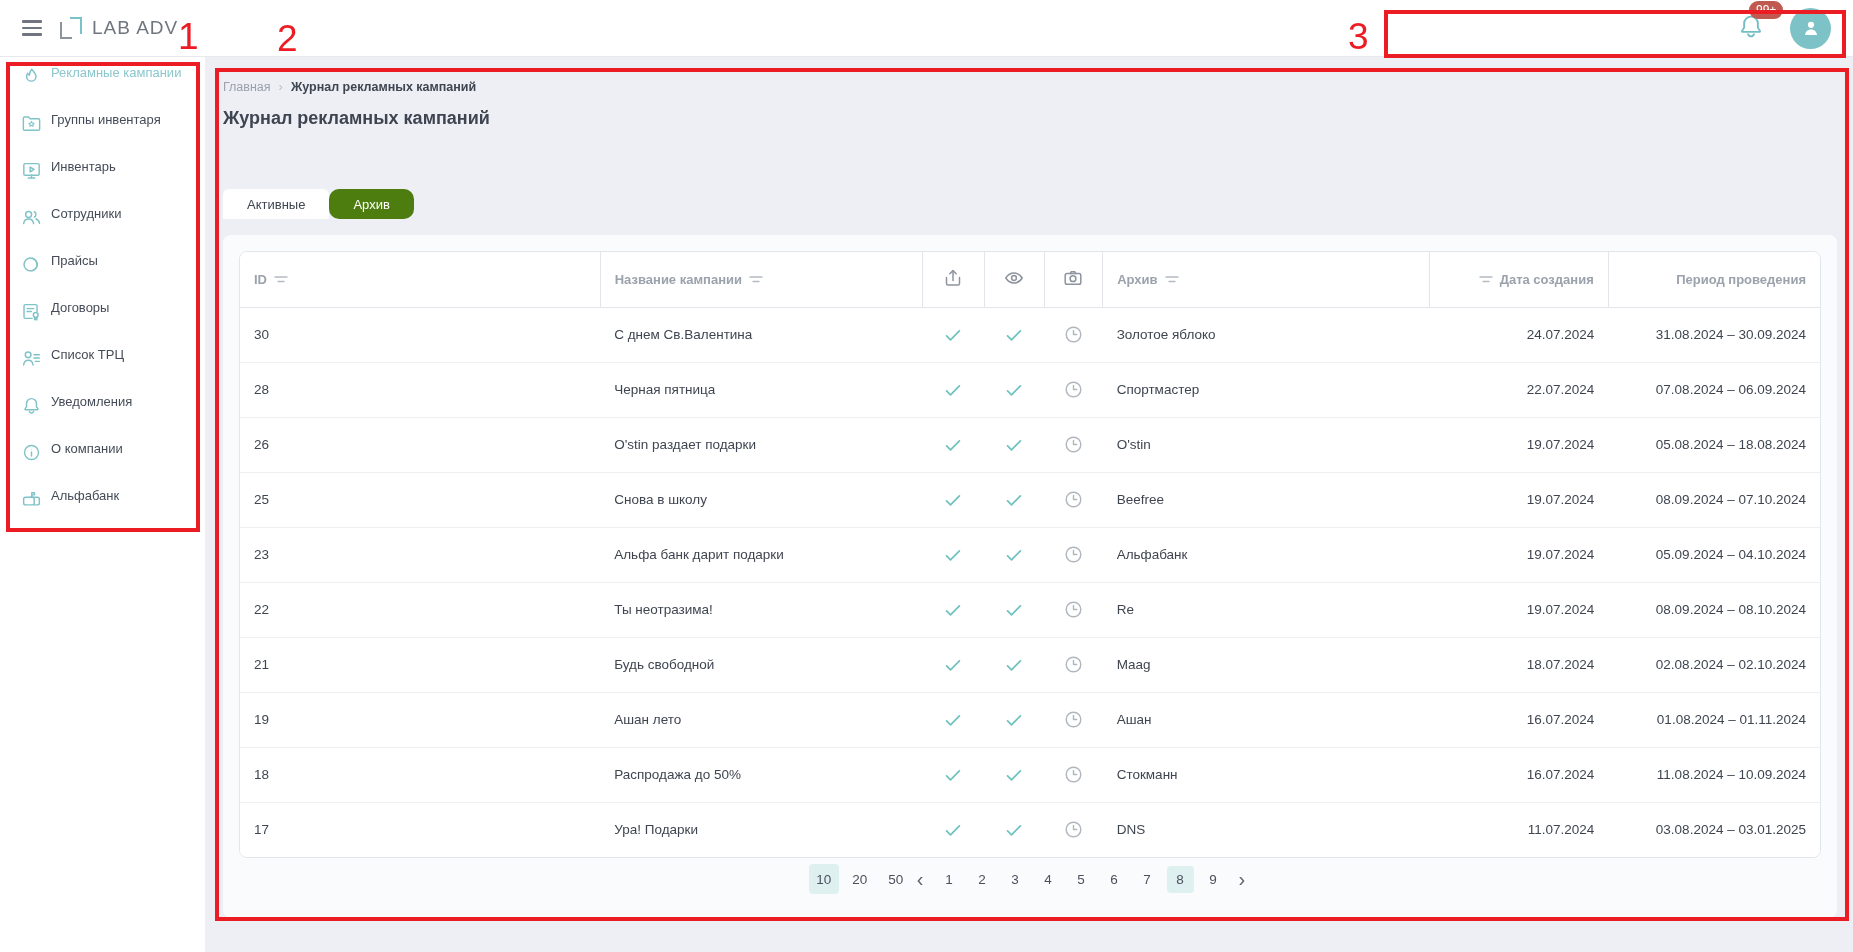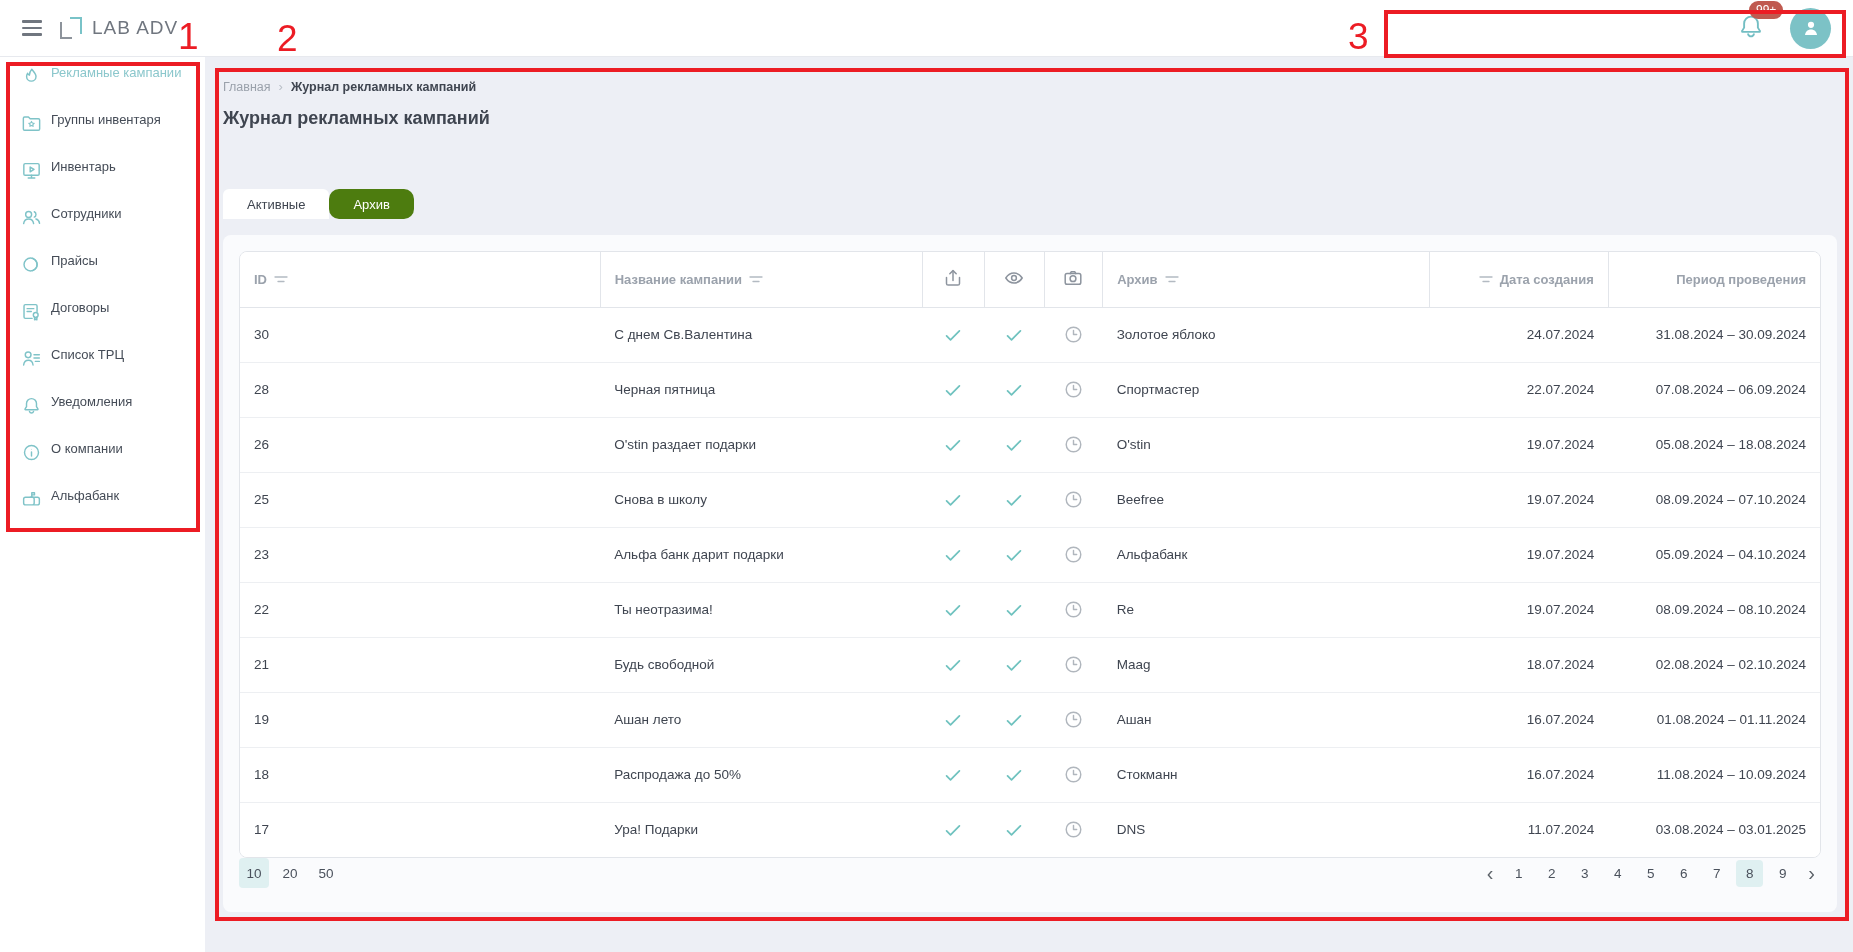--- a/index.html
+++ b/index.html
@@ -57,21 +57,21 @@
      padding:0 14px;border-bottom:1px solid #e2e5ea;background:#fff}
   th:not(:last-child){border-right:1px solid #e2e5ea}
   th.center,td.center{text-align:center;padding:0}
   th.right,td.right{text-align:right}
   .th-inner{display:inline-flex;align-items:center;gap:7px}
   td{height:55px;font-size:13.5px;color:#3f4550;padding:0 14px;background:#fff}
   tbody tr + tr td{border-top:1px solid #edeff2}
   td svg{vertical-align:middle}
 
   
-  .pagination{display:flex;justify-content:space-between;align-items:center;margin-top:0}
+  .pagination{display:flex;justify-content:center;align-items:center;margin-top:6px}
   .psize,.pages{display:flex;gap:6px;align-items:center}
   .pbtn,.pg{min-width:30px;height:30px;display:flex;align-items:center;justify-content:center;
             font-size:13.5px;color:#4a515c;border-radius:4px;cursor:pointer;padding:0 6px}
   .pbtn.active,.pg.active{background:#dff0f1}
   .pg{min-width:27px;height:27px}
   .chev{font-size:20px;color:#5b6168;cursor:pointer;padding:0 6px;line-height:1}
 
   
   .anno{position:absolute;border:4px solid #ec1c24;pointer-events:none;z-index:6}
   .anno-label{position:absolute;color:#ec1c24;font-size:37px;z-index:6;pointer-events:none}

